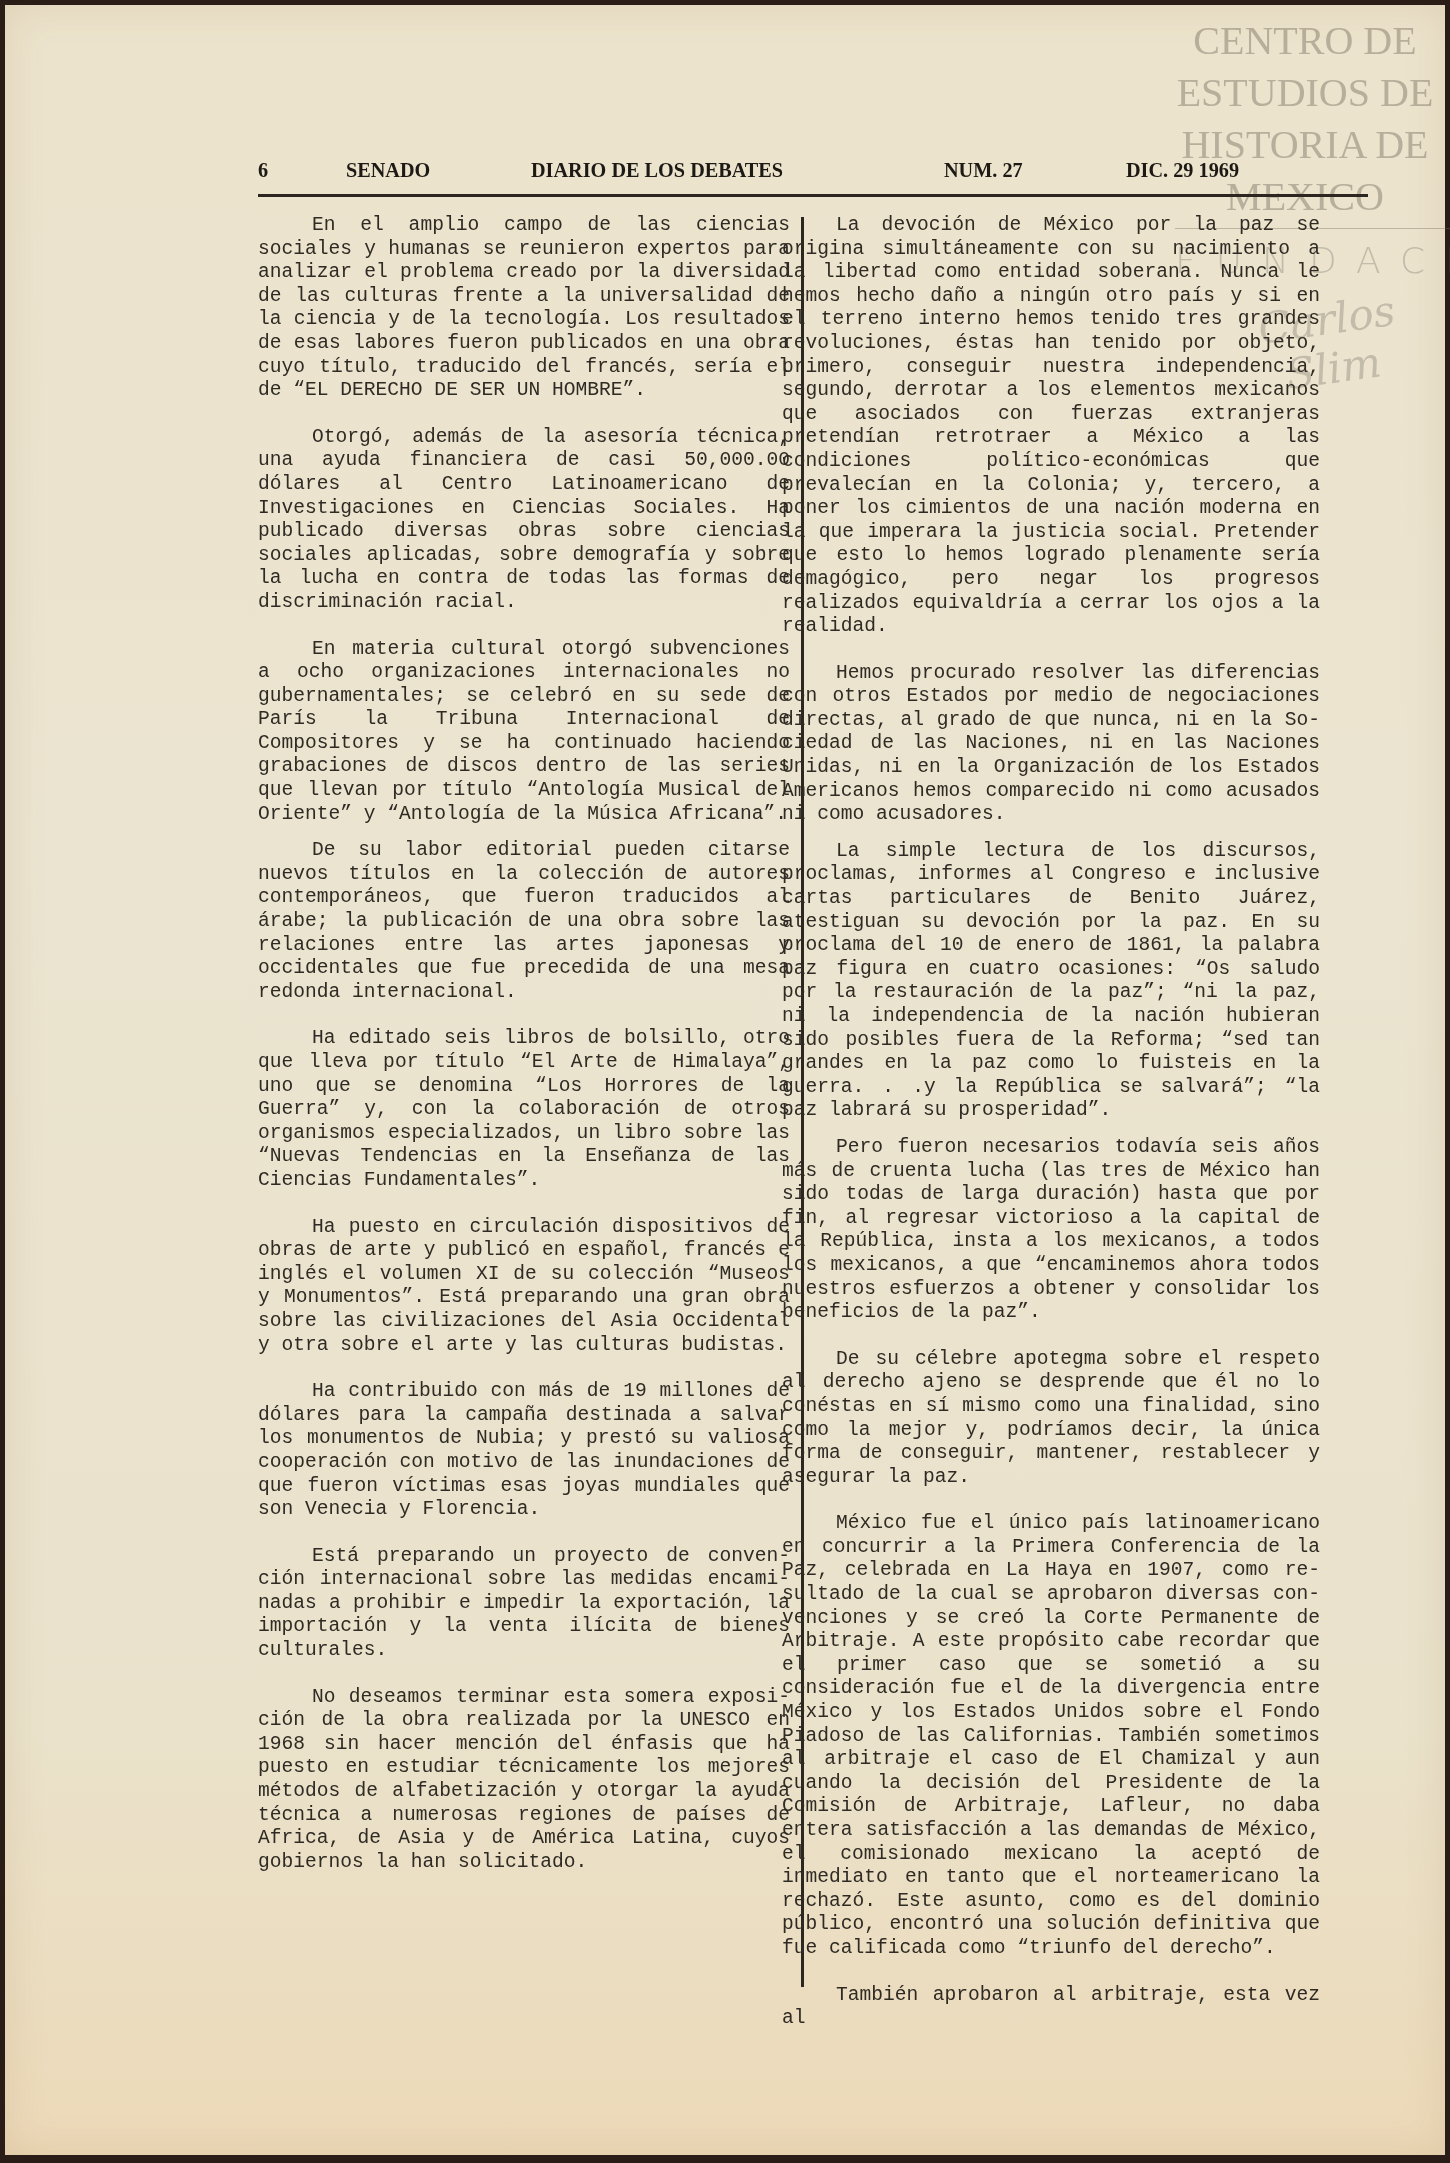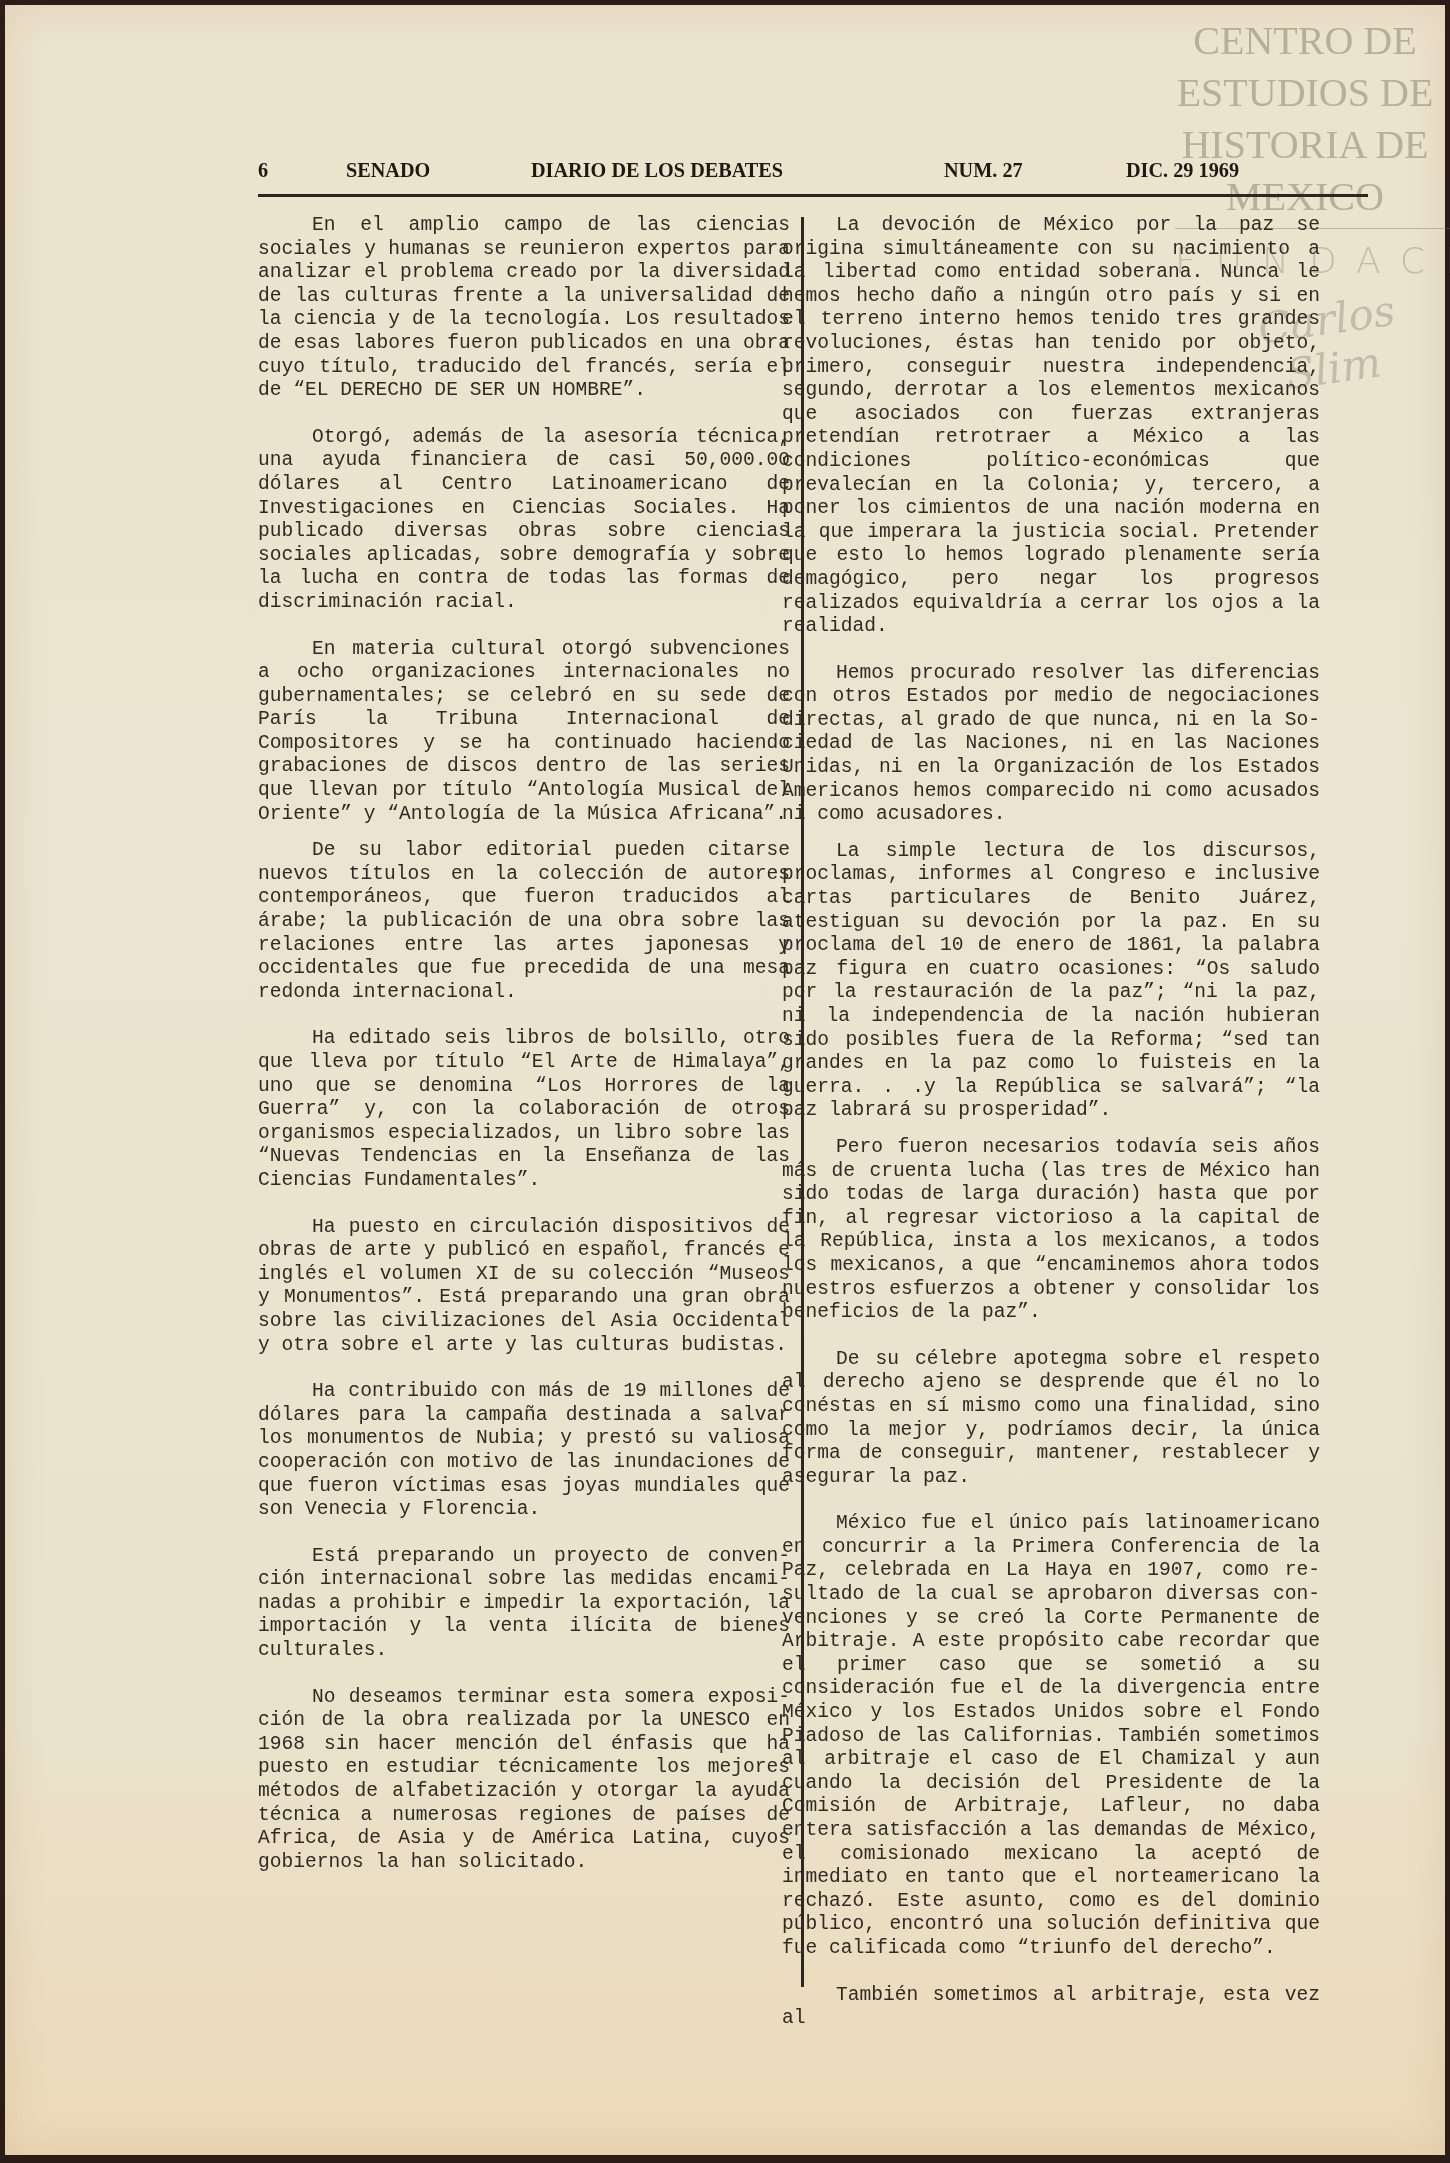--- a/index.html
+++ b/index.html
@@ -89,16 +89,16 @@
 
   <div class="column-divider"></div>
 
   <div class="col col-right">
     <p>La devoción de México por la paz se origi­na simultáneamente con su nacimiento a la li­bertad como entidad soberana. Nunca le he­mos hecho daño a ningún otro país y si en el terreno interno hemos tenido tres grandes re­voluciones, éstas han tenido por objeto, pri­mero, conseguir nuestra independencia, segun­do, derrotar a los elementos mexicanos que asociados con fuerzas extranjeras pretendían retrotraer a México a las condiciones político-económicas que prevalecían en la Colonia; y, tercero, a poner los cimientos de una nación moderna en la que imperara la justicia social. Pretender que esto lo hemos logrado plena­mente sería demagógico, pero negar los pro­gresos realizados equivaldría a cerrar los ojos a la realidad.</p>
     <p>Hemos procurado resolver las diferencias con otros Estados por medio de negociaciones directas, al grado de que nunca, ni en la So­ciedad de las Naciones, ni en las Naciones Uni­das, ni en la Organización de los Estados Ame­ricanos hemos comparecido ni como acusados ni como acusadores.</p>
     <p class="tight">La simple lectura de los discursos, procla­mas, informes al Congreso e inclusive cartas particulares de Benito Juárez, atestiguan su devoción por la paz. En su proclama del 10 de enero de 1861, la palabra paz figura en cuatro ocasiones: “Os saludo por la restauración de la paz”; “ni la paz, ni la independencia de la nación hubieran sido posibles fuera de la Re­forma; “sed tan grandes en la paz como lo fuis­teis en la guerra. . .y la República se salvará”; “la paz labrará su prosperidad”.</p>
     <p class="tight">Pero fueron necesarios todavía seis años más de cruenta lucha (las tres de México han sido todas de larga duración) hasta que por fin, al regresar victorioso a la capital de la Re­pública, insta a los mexicanos, a todos los me­xicanos, a que “encaminemos ahora todos nues­tros esfuerzos a obtener y consolidar los be­neficios de la paz”.</p>
     <p>De su célebre apotegma sobre el respeto al derecho ajeno se desprende que él no lo con­éstas en sí mismo como una finalidad, sino como la mejor y, podríamos decir, la única forma de conseguir, mantener, restablecer y asegurar la paz.</p>
     <p>México fue el único país latinoamericano en concurrir a la Primera Conferencia de la Paz, celebrada en La Haya en 1907, como re­sultado de la cual se aprobaron diversas con­venciones y se creó la Corte Permanente de Ar­bitraje. A este propósito cabe recordar que el primer caso que se sometió a su consideración fue el de la divergencia entre México y los Es­tados Unidos sobre el Fondo Piadoso de las Ca­lifornias. También sometimos al arbitraje el caso de El Chamizal y aun cuando la decisión del Presidente de la Comisión de Arbitraje, La­fleur, no daba entera satisfacción a las deman­das de México, el comisionado mexicano la aceptó de inmediato en tanto que el norteame­ricano la rechazó. Este asunto, como es del do­minio público, encontró una solución definiti­va que fue calificada como “triunfo del dere­cho”.</p>
-    <p>También sometimos al arbitraje, esta vez al</p>
+    <p>También aprobaron al arbitraje, esta vez al</p>
   </div>
 
 </div>
 
 </body></html>

